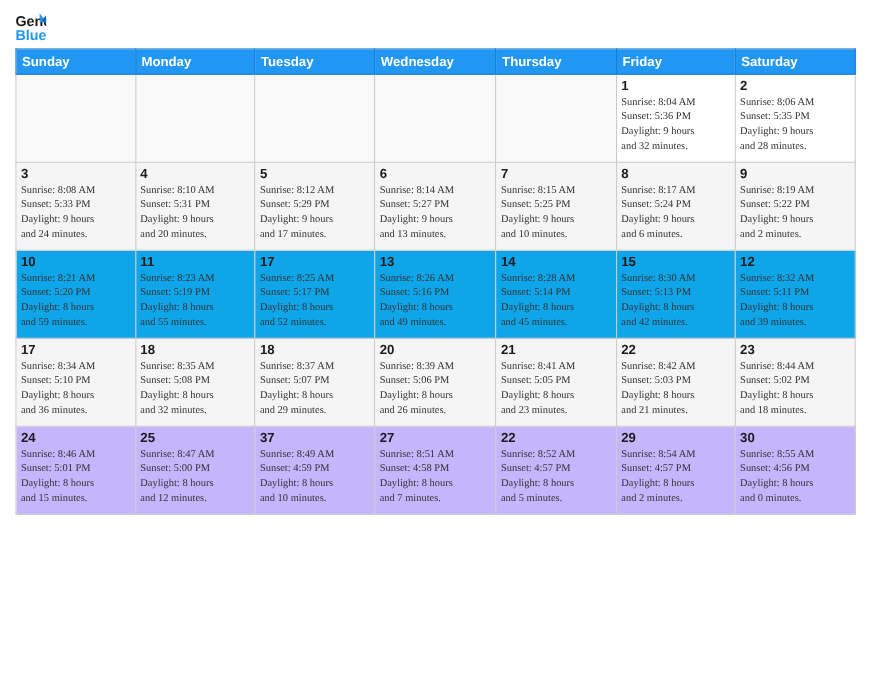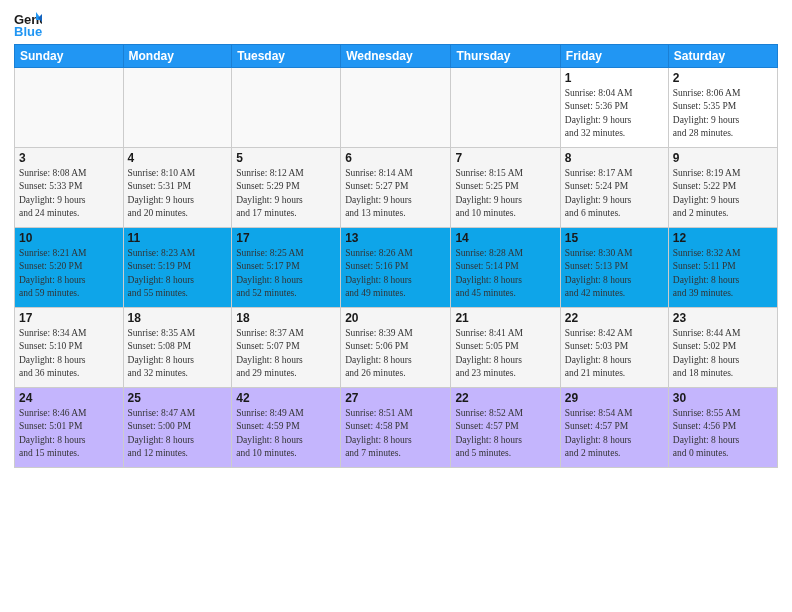--- a/index.html
+++ b/index.html
@@ -238,21 +238,21 @@
         <tr class="row-5">
           <td>
             <span class="day-num">24</span>
             <div class="day-info">Sunrise: 8:46 AM<br>Sunset: 5:01 PM<br>Daylight: 8 hours<br>and 15 minutes.</div>
           </td>
           <td>
             <span class="day-num">25</span>
             <div class="day-info">Sunrise: 8:47 AM<br>Sunset: 5:00 PM<br>Daylight: 8 hours<br>and 12 minutes.</div>
           </td>
           <td>
-            <span class="day-num">42</span>
+            <span class="day-num">37</span>
             <div class="day-info">Sunrise: 8:49 AM<br>Sunset: 4:59 PM<br>Daylight: 8 hours<br>and 10 minutes.</div>
           </td>
           <td>
             <span class="day-num">27</span>
             <div class="day-info">Sunrise: 8:51 AM<br>Sunset: 4:58 PM<br>Daylight: 8 hours<br>and 7 minutes.</div>
           </td>
           <td>
             <span class="day-num">22</span>
             <div class="day-info">Sunrise: 8:52 AM<br>Sunset: 4:57 PM<br>Daylight: 8 hours<br>and 5 minutes.</div>
           </td>

